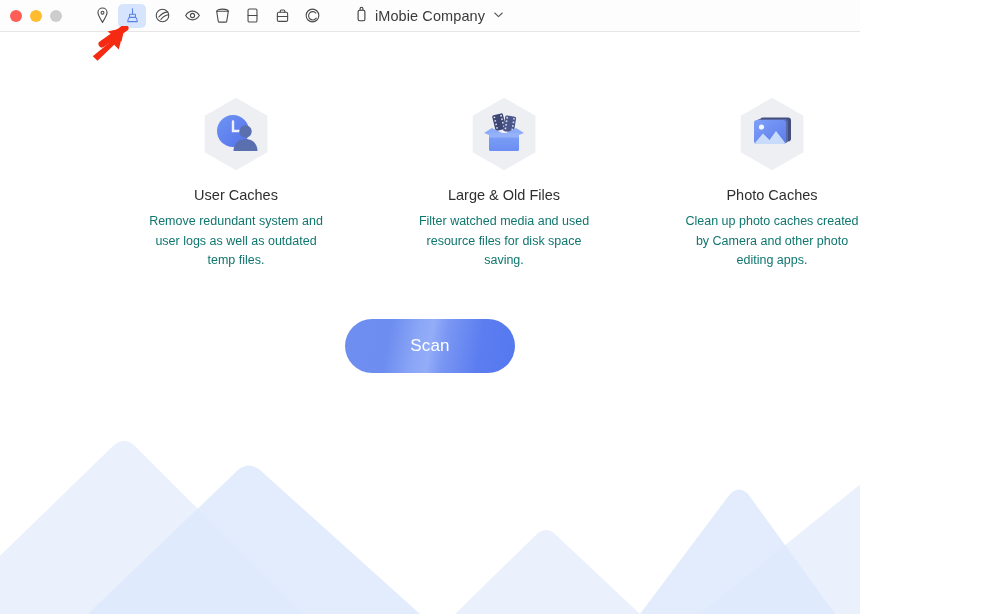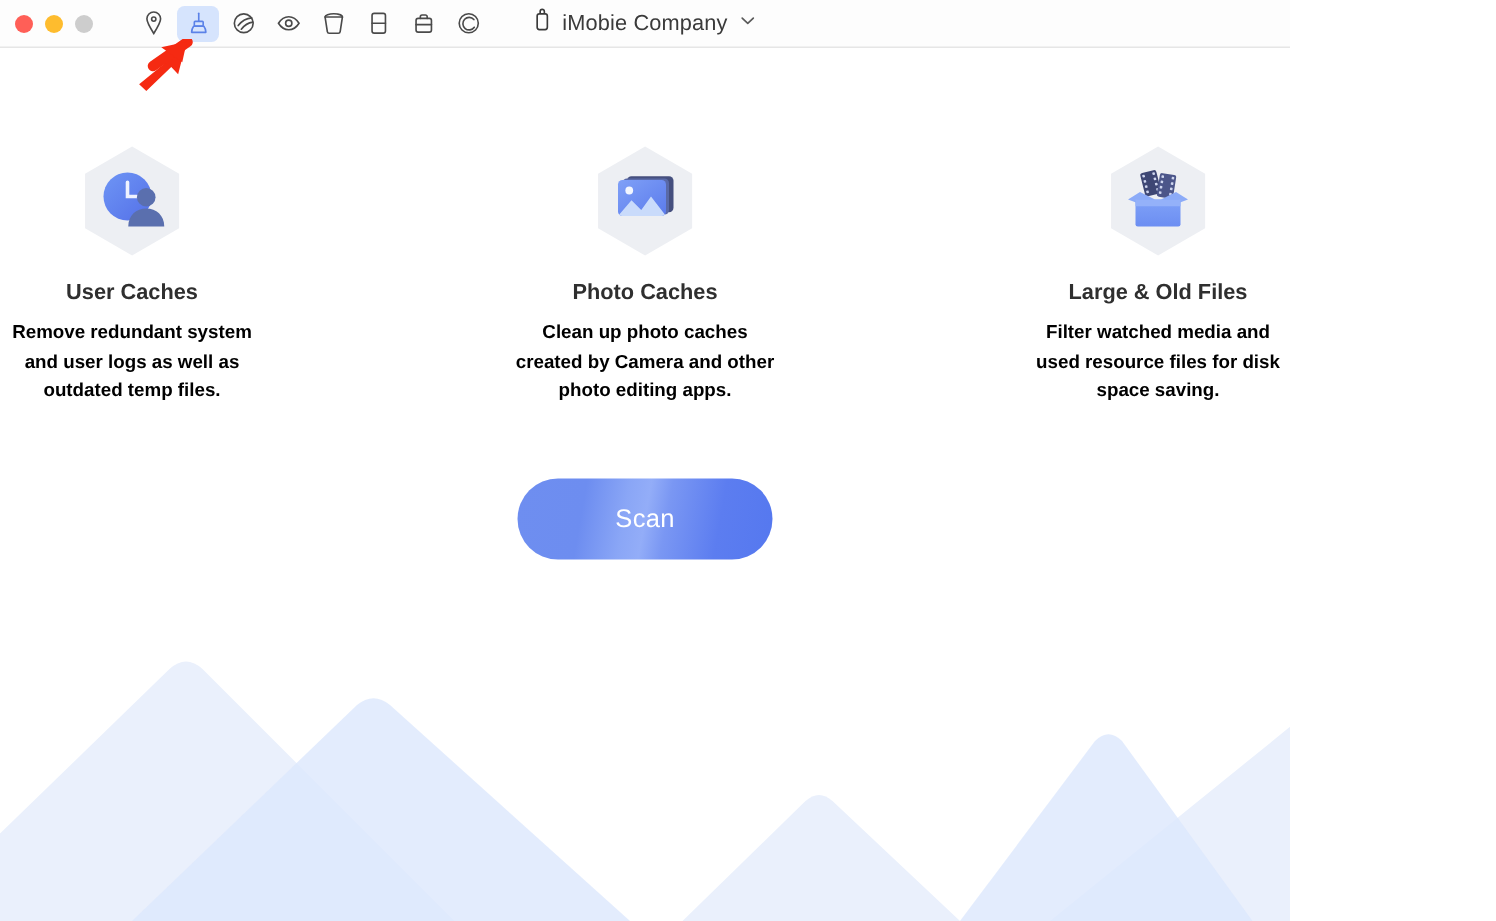--- a/index.html
+++ b/index.html
@@ -89,44 +89,43 @@
     margin-top: 98px;
     font-size: 28px;
     font-weight: 400;
     color: #2e2e2e;
     letter-spacing: .1px;
   }
 
   .features {
     margin-top: 63px;
     display: flex;
-    justify-content: space-between;
+    justify-content: flex-end;
     gap: 92px;
-    font-weight: bold;
   }
   .feature {
     width: 176px;
     display: flex;
     flex-direction: column;
     align-items: center;
   }
   .feature-icon {
     width: 72px; height: 78px;
     display: flex; align-items: center; justify-content: center;
   }
   .feature-title {
     margin-top: 14px;
     font-size: 14.5px;
     color: #2f2f2f;
   }
   .feature-desc {
     margin-top: 9px;
     font-size: 12.5px;
     line-height: 19.5px;
-    color: #000000;
+    color: #0f766e;
     text-align: center;
   }
 
   .scan-wrap {
     margin-top: 48px;
     display: flex;
     justify-content: center;
     align-items: center;
   }
   .scan-btn {
@@ -310,53 +309,20 @@
               <circle cx="33" cy="36" r="16" fill="url(#g-clock)"></circle>
               <path d="M33 26.5 V36 H41" stroke="#eef2ff" stroke-width="2.4" stroke-linecap="round" fill="none"></path>
 
               <circle cx="45.5" cy="36.5" r="6.2" fill="#5a6fae"></circle>
               <path d="M33.5 56 C33.5 48.6 38.8 44 45.5 44 C52.2 44 57.5 48.6 57.5 56 Z" fill="#5a6fae"></path>
             </g>
           </svg>
         </div>
         <div class="feature-title">User Caches</div>
         <div class="feature-desc">Remove redundant system and user logs as well as outdated temp files.</div>
-      </div>
-
-      <div class="feature">
-        <div class="feature-icon">
-          <svg width="72" height="78" viewBox="0 0 72 78">
-            <path d="M36 2 L68 20.5 V57.5 L36 76 L4 57.5 V20.5 Z" fill="#edeff3" transform="scale(0.98) translate(0.8,0.8)"></path>
-            <defs>
-              <linearGradient id="g-photo" x1="0" y1="0" x2="1" y2="1">
-                <stop offset="0%" stop-color="#7fa0f7"></stop>
-                <stop offset="100%" stop-color="#5b7bec"></stop>
-              </linearGradient>
-              <clipPath id="hexclip2">
-                <path d="M36 2 L68 20.5 V57.5 L36 76 L4 57.5 V20.5 Z"></path>
-              </clipPath>
-              <clipPath id="photoframe">
-                <rect x="18" y="25" width="32" height="24" rx="3"></rect>
-              </clipPath>
-            </defs>
-            <g clip-path="url(#hexclip2)">
-
-              <rect x="24" y="22.5" width="31" height="24" rx="3" fill="#454f7e"></rect>
-              <rect x="21" y="24" width="31" height="24" rx="3" fill="#5a6aa8"></rect>
-
-              <rect x="18" y="25" width="32" height="24" rx="3" fill="url(#g-photo)"></rect>
-              <g clip-path="url(#photoframe)">
-                <circle cx="25.5" cy="32" r="2.6" fill="#f2f6ff"></circle>
-                <path d="M18 49 L27 38.5 L33.5 45 L40 36 L50 49 Z" fill="#c9dbfb"></path>
-              </g>
-            </g>
-          </svg>
-        </div>
-        <div class="feature-title">Photo Caches</div>
-        <div class="feature-desc">Clean up photo caches created by Camera and other photo editing apps.</div>
       </div>
 
       <div class="feature">
         <div class="feature-icon">
           <svg width="72" height="78" viewBox="0 0 72 78">
             <path d="M36 2 L68 20.5 V57.5 L36 76 L4 57.5 V20.5 Z" fill="#edeff3" transform="scale(0.98) translate(0.8,0.8)"></path>
             <defs>
               <linearGradient id="g-box" x1="0" y1="0" x2="0" y2="1">
                 <stop offset="0%" stop-color="#7fa1f7"></stop>
                 <stop offset="100%" stop-color="#6c8ef2"></stop>
@@ -399,20 +365,53 @@
 
               <rect x="21" y="38" width="30" height="18" rx="1.5" fill="url(#g-box)"></rect>
               <path d="M21 38 H51 V42.5 H21 Z" fill="#94b1f9"></path>
             </g>
           </svg>
         </div>
         <div class="feature-title">Large &amp; Old Files</div>
         <div class="feature-desc">Filter watched media and used resource files for disk space saving.</div>
       </div>
 
+      <div class="feature">
+        <div class="feature-icon">
+          <svg width="72" height="78" viewBox="0 0 72 78">
+            <path d="M36 2 L68 20.5 V57.5 L36 76 L4 57.5 V20.5 Z" fill="#edeff3" transform="scale(0.98) translate(0.8,0.8)"></path>
+            <defs>
+              <linearGradient id="g-photo" x1="0" y1="0" x2="1" y2="1">
+                <stop offset="0%" stop-color="#7fa0f7"></stop>
+                <stop offset="100%" stop-color="#5b7bec"></stop>
+              </linearGradient>
+              <clipPath id="hexclip2">
+                <path d="M36 2 L68 20.5 V57.5 L36 76 L4 57.5 V20.5 Z"></path>
+              </clipPath>
+              <clipPath id="photoframe">
+                <rect x="18" y="25" width="32" height="24" rx="3"></rect>
+              </clipPath>
+            </defs>
+            <g clip-path="url(#hexclip2)">
+
+              <rect x="24" y="22.5" width="31" height="24" rx="3" fill="#454f7e"></rect>
+              <rect x="21" y="24" width="31" height="24" rx="3" fill="#5a6aa8"></rect>
+
+              <rect x="18" y="25" width="32" height="24" rx="3" fill="url(#g-photo)"></rect>
+              <g clip-path="url(#photoframe)">
+                <circle cx="25.5" cy="32" r="2.6" fill="#f2f6ff"></circle>
+                <path d="M18 49 L27 38.5 L33.5 45 L40 36 L50 49 Z" fill="#c9dbfb"></path>
+              </g>
+            </g>
+          </svg>
+        </div>
+        <div class="feature-title">Photo Caches</div>
+        <div class="feature-desc">Clean up photo caches created by Camera and other photo editing apps.</div>
+      </div>
+
     </div>
 
     <div class="scan-wrap">
       <button class="scan-btn">Scan</button>
     </div>
 
   </div>
 
 </div>
 

